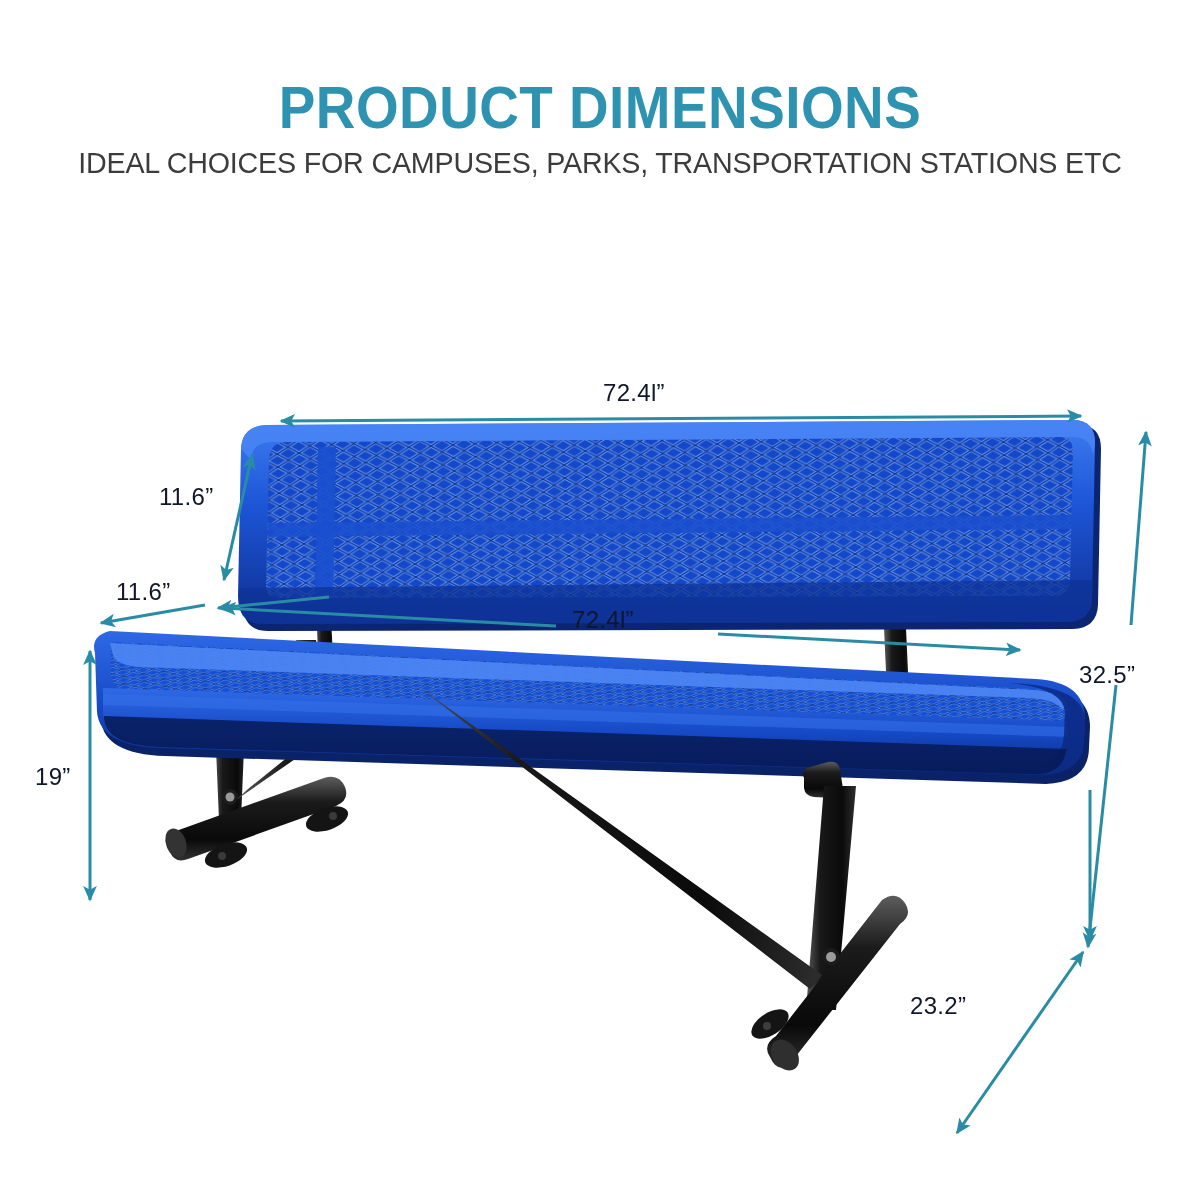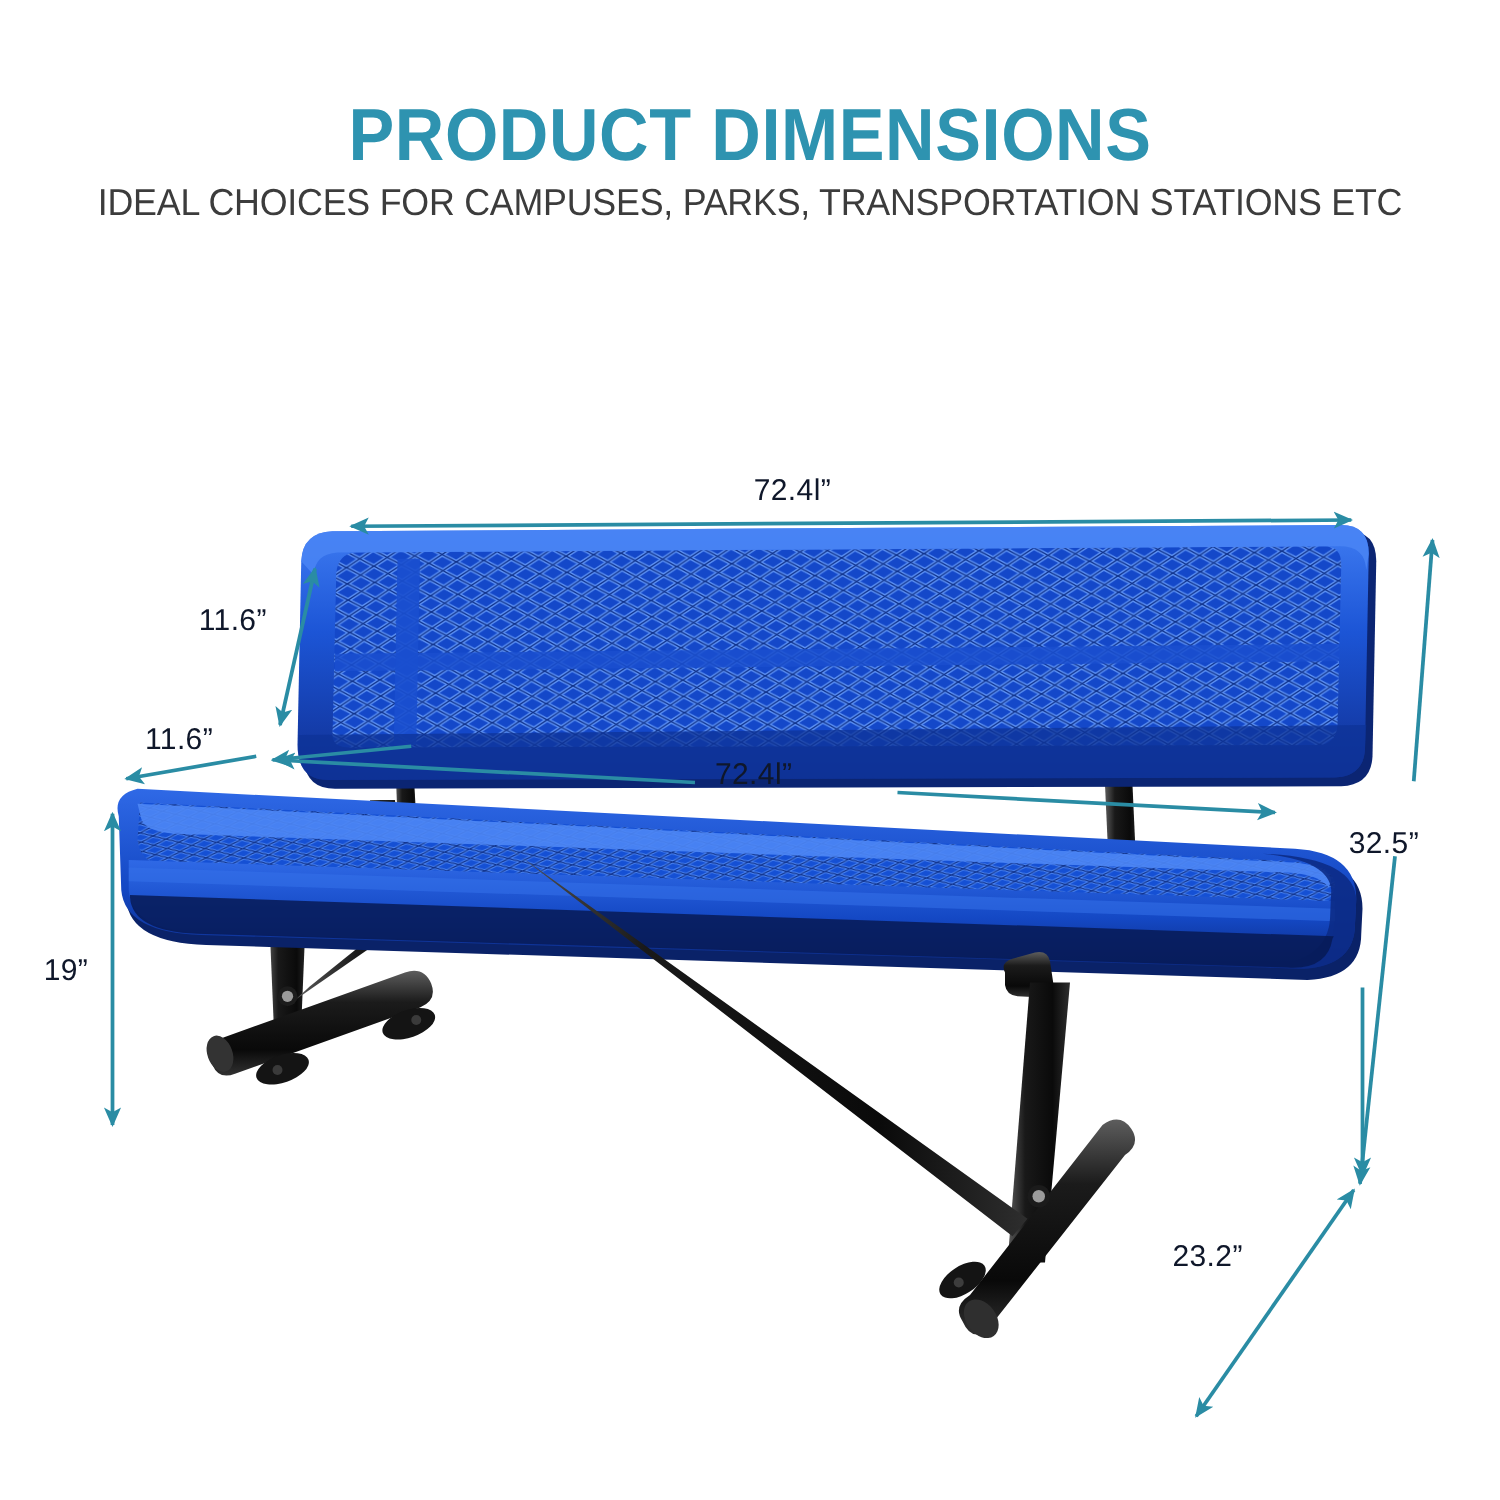--- a/index.html
+++ b/index.html
@@ -255,15 +255,15 @@
   <div class="dim-label" style="left:159px; top:483px;">11.6”</div>
 
   <div class="dim-label" style="left:116px; top:578px;">11.6”</div>
 
   <div class="dim-label" style="left:572px; top:606px;">72.4l”</div>
 
   <div class="dim-label" style="left:35px; top:763px;">19”</div>
 
   <div class="dim-label" style="left:1079px; top:637px;margin-top:24px;">32.5”</div>
 
-  <div class="dim-label" style="left:938px; top:992px;">23.2”</div>
+  <div class="dim-label" style="left:910px; top:992px;">23.2”</div>
 
 </div>
 
 </body></html>

